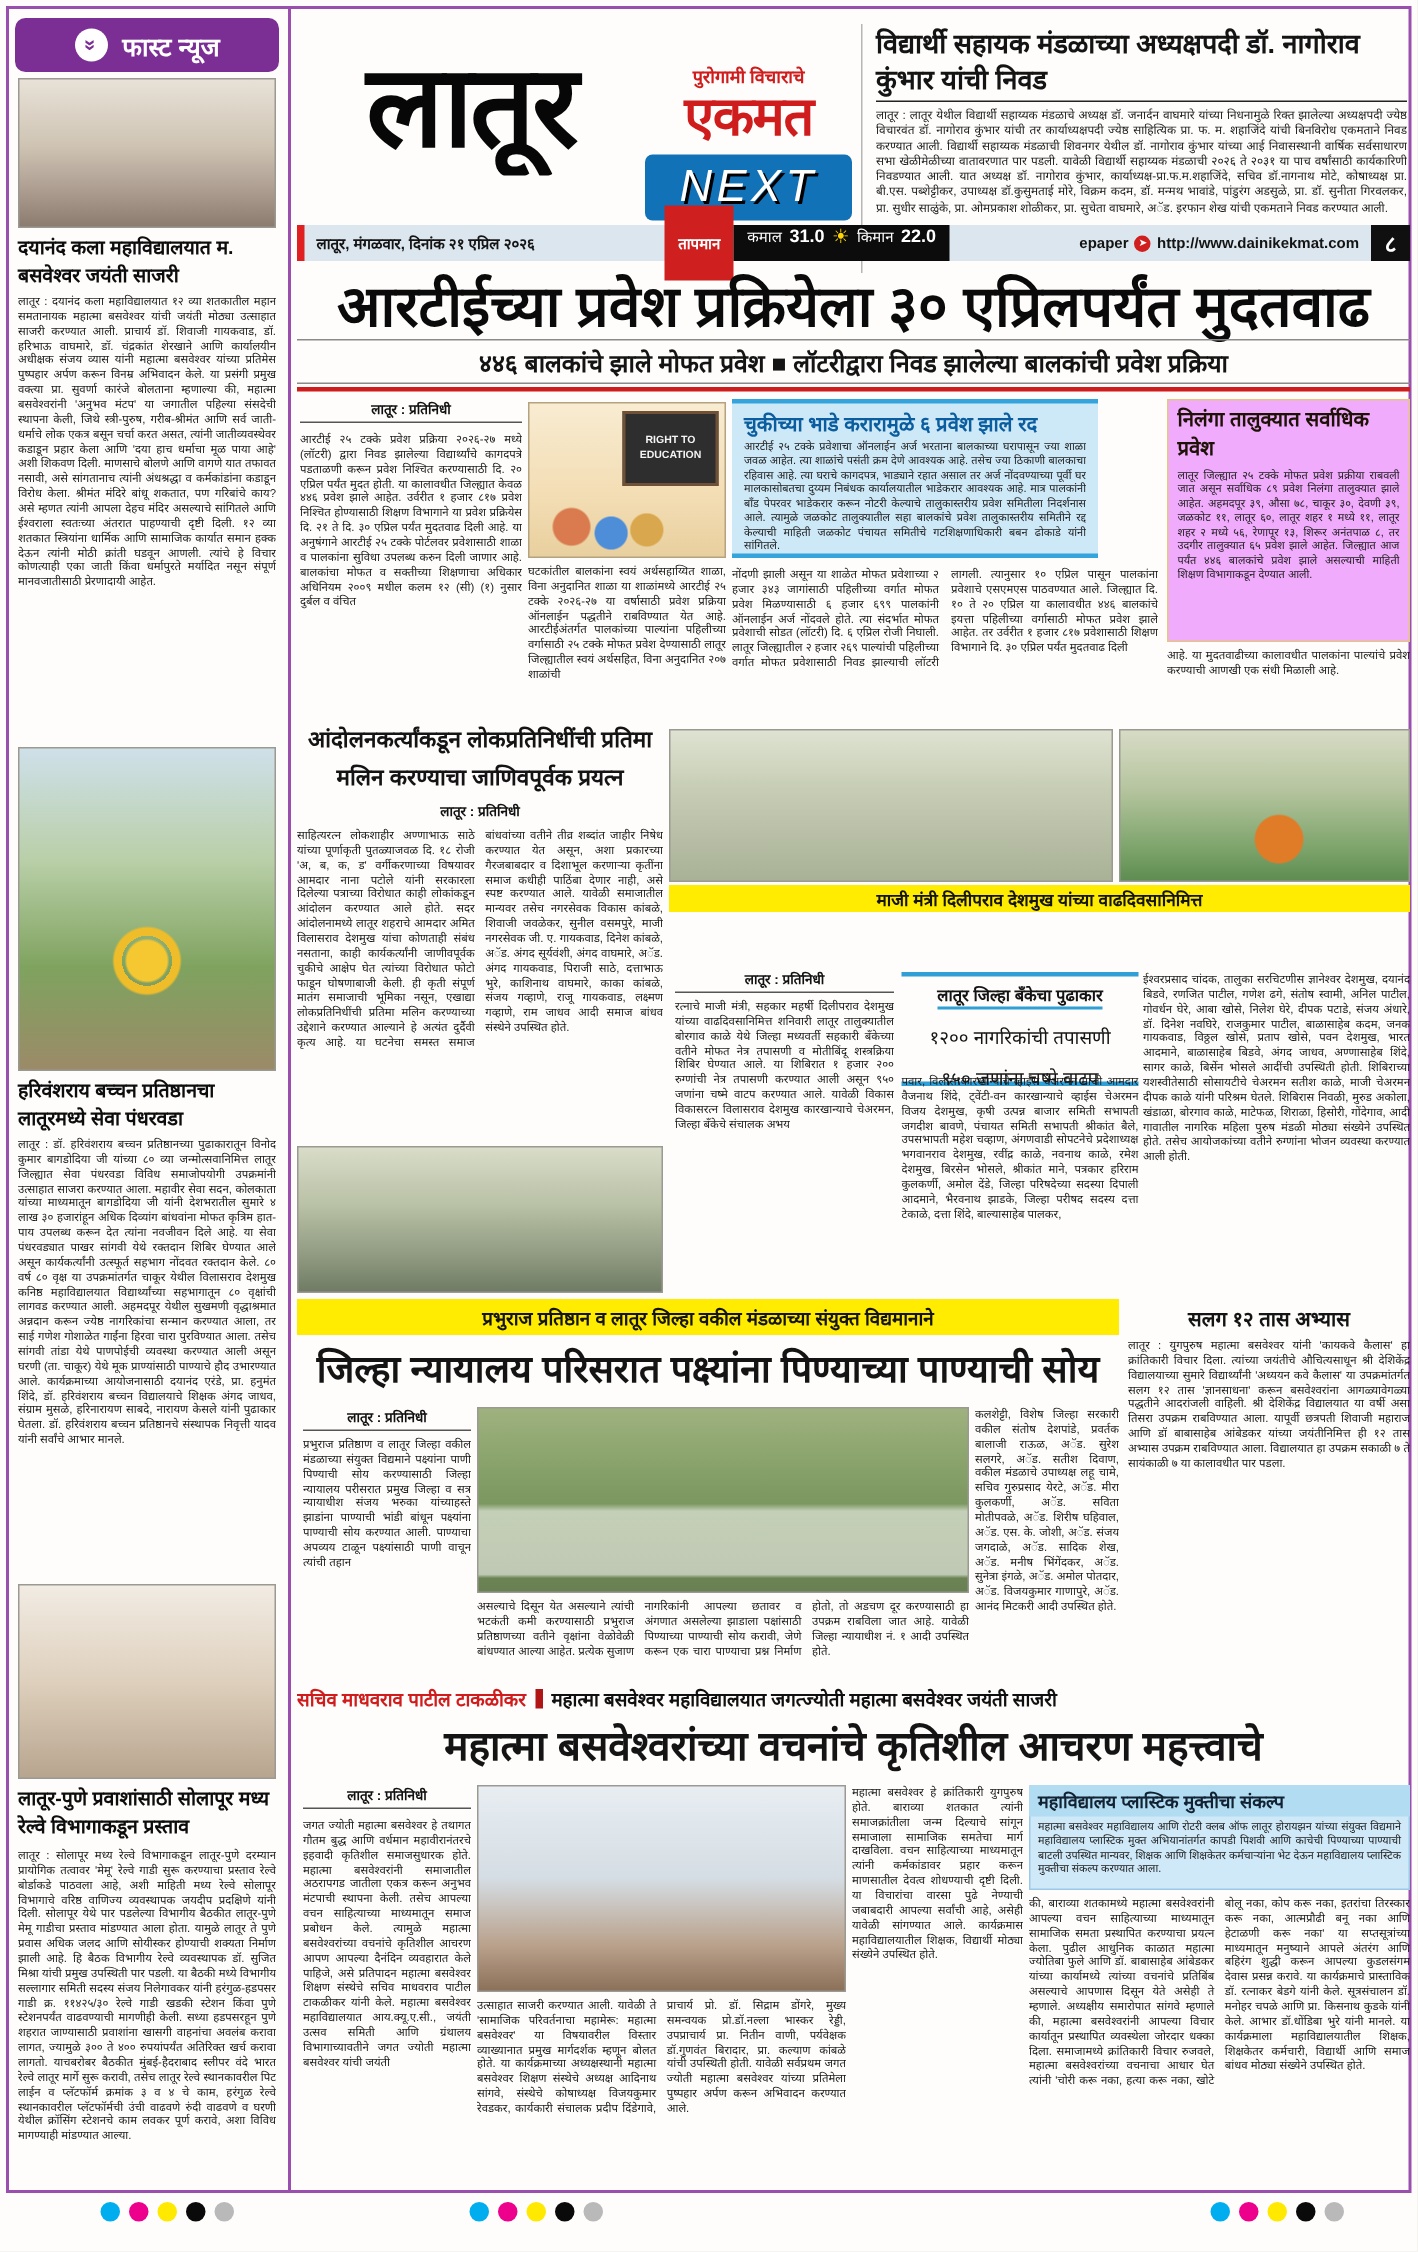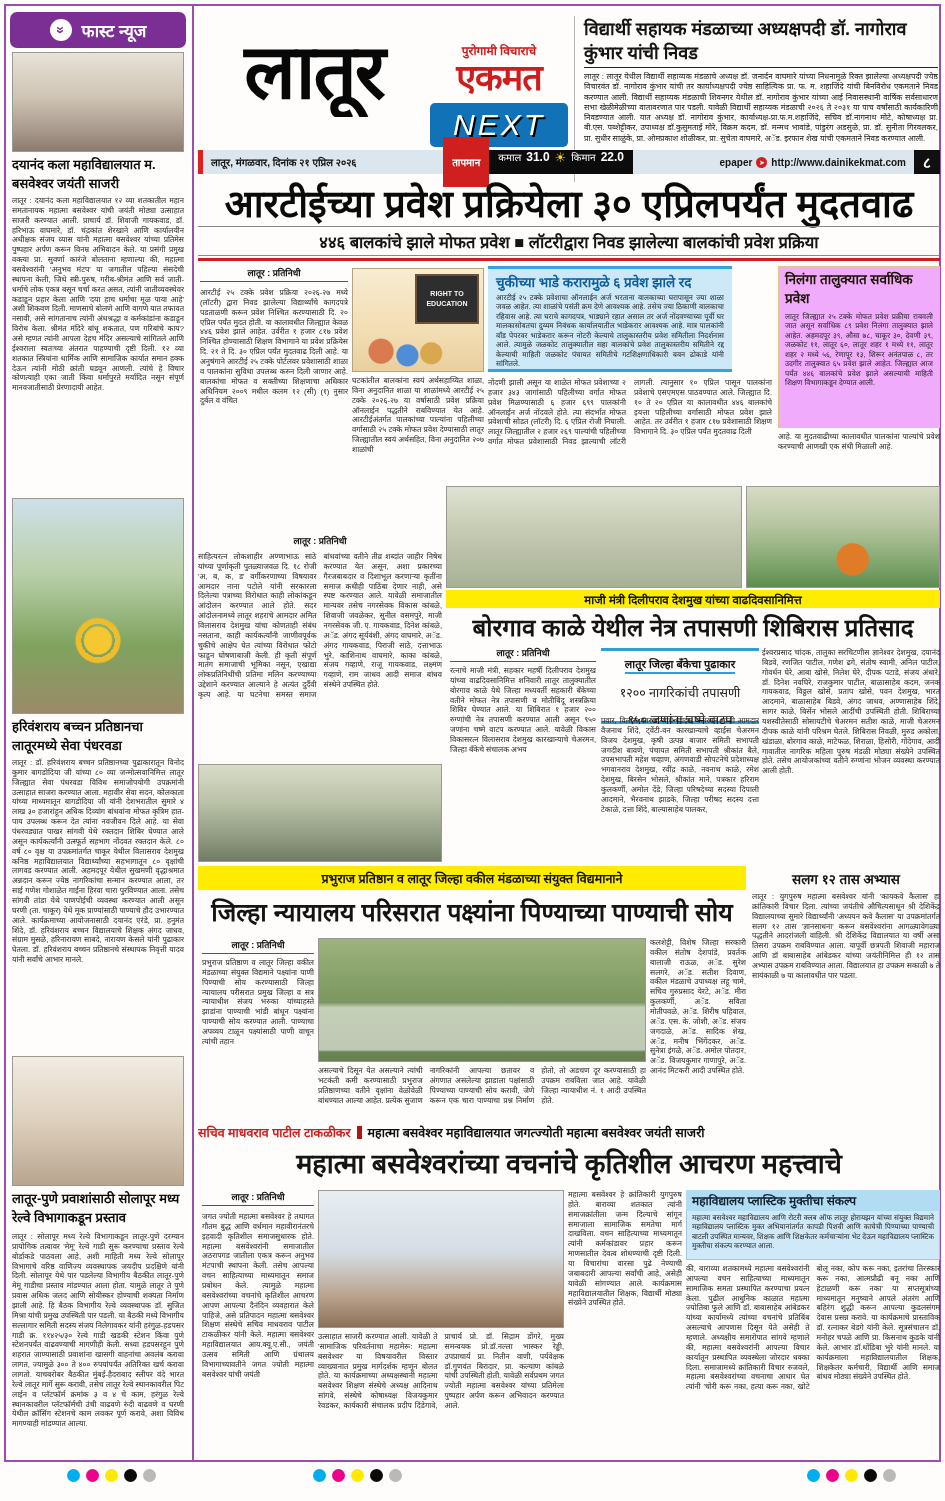--- a/index.html
+++ b/index.html
@@ -171,30 +171,30 @@
     <div class="bb-b jtext">आरटीई २५ टक्के प्रवेशाचा ऑनलाईन अर्ज भरताना बालकाच्या घरापासून ज्या शाळा जवळ आहेत. त्या शाळांचे पसंती क्रम देणे आवश्यक आहे. तसेच ज्या ठिकाणी बालकाचा रहिवास आहे. त्या घराचे कागदपत्र, भाड्याने रहात असाल तर अर्ज नोंदवण्याच्या पूर्वी घर मालकासोबतचा दुय्यम निबंधक कार्यालयातील भाडेकरार आवश्यक आहे. मात्र पालकांनी बॉंड पेपरवर भाडेकरार करून नोटरी केल्याचे तालुकास्तरीय प्रवेश समितीला निदर्शनास आले. त्यामुळे जळकोट तालुक्यातील सहा बालकांचे प्रवेश तालुकास्तरीय समितीने रद्द केल्याची माहिती जळकोट पंचायत समितीचे गटशिक्षणाधिकारी बबन ढोकाडे यांनी सांगितले.</div>
   </div>
   <div class="abs jtext twocol" style="left:488px;top:378px;width:284px;height:100px">नोंदणी झाली असून या शाळेत मोफत प्रवेशाच्या २ हजार ३४३ जागांसाठी पहिलीच्या वर्गात मोफत प्रवेश मिळण्यासाठी ६ हजार ६९९ पालकांनी ऑनलाईन अर्ज नोंदवले होते. त्या संदर्भात मोफत प्रवेशाची सोडत (लॉटरी) दि. ६ एप्रिल रोजी निघाली. लातूर जिल्ह्यातील २ हजार २६९ पाल्यांची पहिलीच्या वर्गात मोफत प्रवेशासाठी निवड झाल्याची लॉटरी लागली. त्यानुसार १० एप्रिल पासून पालकांना प्रवेशाचे एसएमएस पाठवण्यात आले. जिल्ह्यात दि. १० ते २० एप्रिल या कालावधीत ४४६ बालकांचे इयत्ता पहिलीच्या वर्गासाठी मोफत प्रवेश झाले आहेत. तर उर्वरीत १ हजार ८१७ प्रवेशासाठी शिक्षण विभागाने दि. ३० एप्रिल पर्यंत मुदतवाढ दिली</div>
 
   <div class="abs orangebox">
     <div class="ob-h">निलंगा तालुक्यात सर्वाधिक प्रवेश</div>
     <div class="ob-b jtext">लातूर जिल्ह्यात २५ टक्के मोफत प्रवेश प्रक्रीया राबवली जात असून सर्वाधिक ८९ प्रवेश निलंगा तालुक्यात झाले आहेत. अहमदपूर ३९, औसा ७८, चाकूर ३०, देवणी ३९, जळकोट ११, लातूर ६०, लातूर शहर १ मध्ये ११, लातूर शहर २ मध्ये ५६, रेणापूर १३, शिरूर अनंतपाळ ८, तर उदगीर तालुक्यात ६५ प्रवेश झाले आहेत. जिल्ह्यात आज पर्यंत ४४६ बालकांचे प्रवेश झाले असल्याची माहिती शिक्षण विभागाकडून देण्यात आली.</div>
   </div>
   <div class="abs jtext" style="left:778px;top:432px;width:162px;height:46px">आहे. या मुदतवाढीच्या कालावधीत पालकांना पाल्यांचे प्रवेश करण्याची आणखी एक संधी मिळाली आहे.</div>
 
+  <div class="abs pr-h">आंदोलनकर्त्यांकडून लोकप्रतिनिधींची प्रतिमा मलिन करण्याचा जाणिवपूर्वक प्रयत्न</div>
   <div class="abs byl" style="left:198px;top:534px;width:244px">लातूर : प्रतिनिधी</div>
   <div class="abs jtext twocol" style="left:198px;top:552px;width:244px;height:210px;column-gap:7px">साहित्यरत्न लोकशाहीर अण्णाभाऊ साठे यांच्या पूर्णाकृती पुतळ्याजवळ दि. १८ रोजी 'अ, ब, क, ड' वर्गीकरणाच्या विषयावर आमदार नाना पटोले यांनी सरकारला दिलेल्या पत्राच्या विरोधात काही लोकांकडून आंदोलन करण्यात आले होते. सदर आंदोलनामध्ये लातूर शहराचे आमदार अमित विलासराव देशमुख यांचा कोणताही संबंध नसताना, काही कार्यकर्त्यांनी जाणीवपूर्वक चुकीचे आक्षेप घेत त्यांच्या विरोधात फोटो फाडून घोषणाबाजी केली. ही कृती संपूर्ण मातंग समाजाची भूमिका नसून, एखाद्या लोकप्रतिनिधींची प्रतिमा मलिन करण्याच्या उद्देशाने करण्यात आल्याने हे अत्यंत दुर्दैवी कृत्य आहे. या घटनेचा समस्त समाज बांधवांच्या वतीने तीव्र शब्दांत जाहीर निषेध करण्यात येत असून, अशा प्रकारच्या गैरजबाबदार व दिशाभूल करणाऱ्या कृतींना समाज कधीही पाठिंबा देणार नाही, असे स्पष्ट करण्यात आले. यावेळी समाजातील मान्यवर तसेच नगरसेवक विकास कांबळे, शिवाजी जवळेकर, सुनील वसमपुरे, माजी नगरसेवक जी. ए. गायकवाड, दिनेश कांबळे, अॅड. अंगद सूर्यवंशी, अंगद वाघमारे, अॅड. अंगद गायकवाड, पिराजी साठे, दत्ताभाऊ भुरे, काशिनाथ वाघमारे, काका कांबळे, संजय गव्हाणे, राजू गायकवाड, लक्ष्मण गव्हाणे, राम जाधव आदी समाज बांधव संस्थेने उपस्थित होते.</div>
   <div class="abs photo" style="left:198px;top:764px;width:244px;height:98px;background:linear-gradient(180deg,#d9ddc9 0%,#b9c1a6 40%,#8f9a80 75%,#6f7a64 100%)"></div>
 
   <div class="abs photo" style="left:446px;top:486px;width:296px;height:102px;background:linear-gradient(180deg,#dfe3d2 0%,#c6cdb4 40%,#a8b096 100%)"></div>
   <div class="abs photo" style="left:746px;top:486px;width:194px;height:102px;background:
     radial-gradient(circle at 55% 72%,#e07b28 0 12%,transparent 13%),
     linear-gradient(180deg,#d8dcc6 0%,#b5c49e 40%,#7da46b 78%,#5c8b50 100%)"></div>
   <div class="abs ec-cap">माजी मंत्री दिलीपराव देशमुख यांच्या वाढदिवसानिमित्त</div>
-  <div class="abs ec-h">बोरगाव काळे येथील नेत्र तपासणी शिबिरास प्रतिसाद</div>
   <div class="abs byl rule-b" style="left:450px;top:646px;width:146px">लातूर : प्रतिनिधी</div>
   <div class="abs jtext" style="left:450px;top:666px;width:146px;height:196px">रत्नाचे माजी मंत्री, सहकार महर्षी दिलीपराव देशमुख यांच्या वाढदिवसानिमित्त शनिवारी लातूर तालुक्यातील बोरगाव काळे येथे जिल्हा मध्यवर्ती सहकारी बँकेच्या वतीने मोफत नेत्र तपासणी व मोतीबिंदू शस्त्रक्रिया शिबिर घेण्यात आले. या शिबिरात १ हजार २०० रुग्णांची नेत्र तपासणी करण्यात आली असून ९५० जणांना चष्मे वाटप करण्यात आले. यावेळी विकास विकासरत्न विलासराव देशमुख कारखान्याचे चेअरमन, जिल्हा बँकेचे संचालक अभय</div>
   <div class="abs ec-box">
     <div><span class="l1">लातूर जिल्हा बँकेचा पुढाकार</span></div>
     <div class="l2">१२०० नागरिकांची तपासणी</div>
     <div class="l2">९५० जणांना चष्मे वाटप</div>
   </div>
   <div class="abs jtext" style="left:601px;top:716px;width:158px;height:146px">पवार, विलास कारखान्याचे व्हाईस चेअरमन माजी आमदार वैजनाथ शिंदे, ट्वेंटी-वन कारखान्याचे व्हाईस चेअरमन विजय देशमुख, कृषी उत्पन्न बाजार समिती सभापती जगदीश बावणे, पंचायत समिती सभापती श्रीकांत बैले, उपसभापती महेश चव्हाण, अंगणवाडी सोपटनेचे प्रदेशाध्यक्ष भगवानराव देशमुख, रवींद्र काळे, नवनाथ काळे, रमेश देशमुख, बिरसेन भोसले, श्रीकांत माने, पत्रकार हरिराम कुलकर्णी, अमोल देंडे, जिल्हा परिषदेच्या सदस्या दिपाली आदमाने, भैरवनाथ झाडके, जिल्हा परीषद सदस्य दत्ता टेकाळे, दत्ता शिंदे, बाल्यासाहेब पालकर,</div>
   <div class="abs jtext" style="left:762px;top:648px;width:178px;height:214px">ईश्वरप्रसाद चांदक, तालुका सरचिटणीस ज्ञानेश्वर देशमुख, दयानंद बिडवे, रणजित पाटील, गणेश ढगे, संतोष स्वामी, अनिल पाटील, गोवर्धन घेरे, आबा खोसे, निलेश घेरे, दीपक पटाडे, संजय अंधारे, डॉ. दिनेश नवघिरे, राजकुमार पाटील, बाळासाहेब कदम, जनक गायकवाड, विठ्ठल खोसे, प्रताप खोसे, पवन देशमुख, भारत आदमाने, बाळासाहेब बिडवे, अंगद जाधव, अण्णासाहेब शिंदे, सागर काळे, बिर्सेन भोसले आदींची उपस्थिती होती. शिबिराच्या यशस्वीतेसाठी सोसायटीचे चेअरमन सतीश काळे, माजी चेअरमन दीपक काळे यांनी परिश्रम घेतले. शिबिरास निवळी, मुरुड अकोला, खंडाळा, बोरगाव काळे, माटेफळ, शिराळा, हिसोरी, गोंदेगाव, आदी गावातील नागरिक महिला पुरुष मंडळी मोठ्या संख्येने उपस्थित होते. तसेच आयोजकांच्या वतीने रुग्णांना भोजन व्यवस्था करण्यात आली होती.</div>
 

